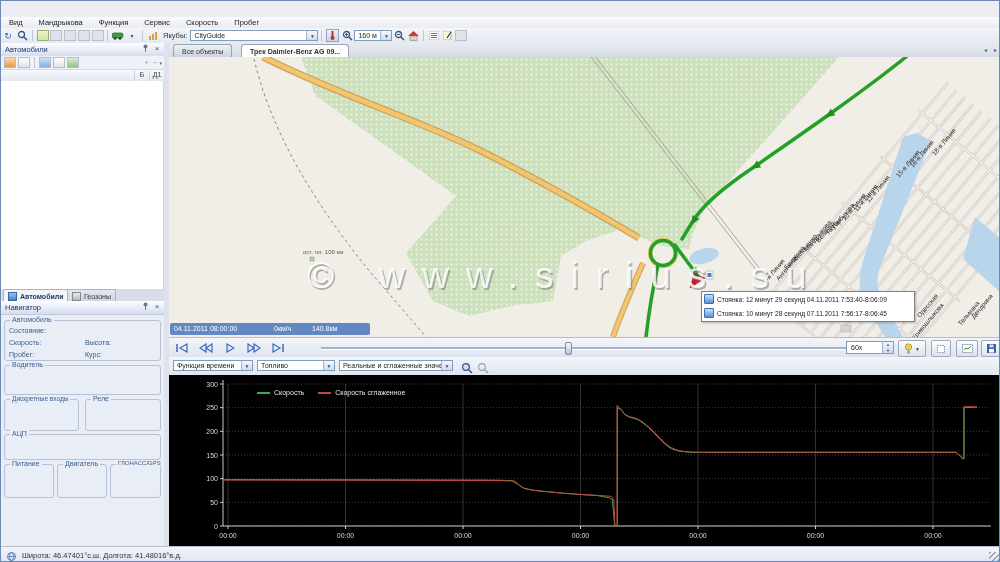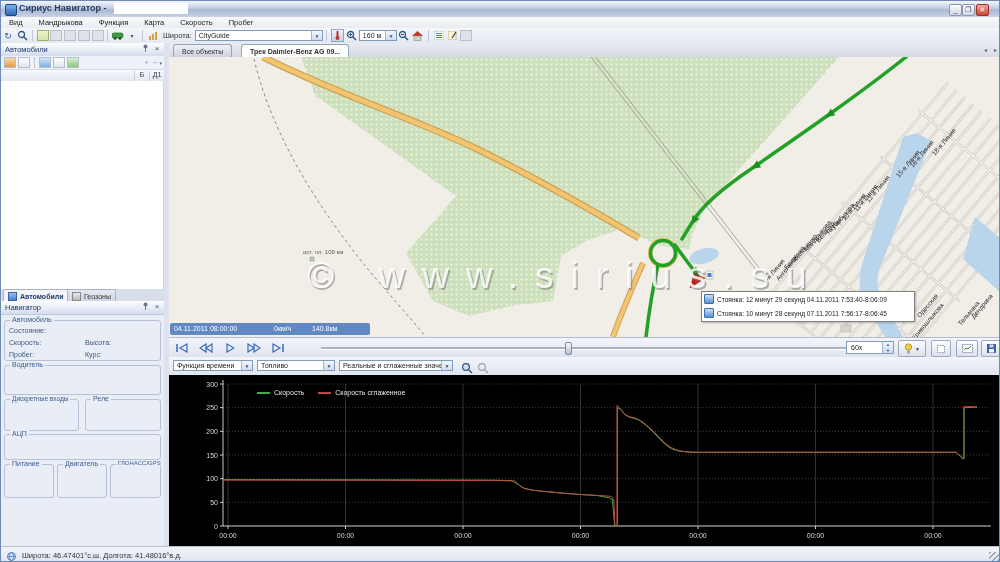--- a/index.html
+++ b/index.html
@@ -96,34 +96,26 @@
   .statustext{font-size:7.5px;color:#333;margin-left:6px;}
   .grip{position:absolute;right:2px;bottom:2px;width:10px;height:10px;
     background:repeating-linear-gradient(135deg,#9aa4b8 0 1.5px,transparent 1.5px 4px);}
   .splitter{left:163px;top:42px;width:5px;height:503px;background:#dde2ec;}
 </style>
 </head>
 <body>
 
 <div id="app">
 
-  <div class="abs titlebar">
-    <div class="appicon"></div>
-    <div class="apptitle">Сириус Навигатор -</div>
-    <div class="redact"></div>
-    <div class="winbtn" style="right:39px;">_</div>
-    <div class="winbtn" style="right:26px;">❐</div>
-    <div class="winbtn close" style="right:12px;">✕</div>
-  </div>
 
   <div class="abs menubar">
     <span class="menuitem">Вид</span>
     <span class="menuitem">Мандрыкова</span>
     <span class="menuitem">Функция</span>
-    <span class="menuitem">Карта</span>
+    <span class="menuitem">Сервис</span>
     <span class="menuitem">Скорость</span>
     <span class="menuitem">Пробег</span>
   </div>
 
   <div class="abs toolbar">
     <span class="ticon" style="color:#2a62b8;">↻</span>
     <span class="ticon">
       <svg width="11" height="11">
           <circle cx="4.5" cy="4.5" r="3" fill="none" stroke="#33557f" stroke-width="1.3"></circle>
           <line x1="7" y1="7" x2="10" y2="10" stroke="#33557f" stroke-width="1.5"></line>
@@ -145,21 +137,21 @@
     </span>
     <span class="ticon" style="font-size:6px;color:#456;">▾</span>
     <span class="sep"></span>
     <span class="ticon">
       <svg width="11" height="10">
           <rect x="1" y="5" width="2" height="4" fill="#d8a23c"></rect>
           <rect x="4" y="3" width="2" height="6" fill="#d8a23c"></rect>
           <rect x="7" y="1" width="2" height="8" fill="#d8a23c"></rect>
         </svg>
     </span>
-    <span class="tlabel">Широта:</span>
+    <span class="tlabel">Якубы:</span>
     <span class="combo" style="width:128px;">
       <span>CityGuide</span><span class="arrow">▼</span>
     </span>
     <span class="sep"></span>
     <span class="ticon" style="background:linear-gradient(#eef2f8,#c8d4e8);border:1px solid #8fa4c2;width:11px;height:11px;">
       <svg width="7" height="9">
           <rect x="2.5" y="0" width="2" height="6" fill="#c03030"></rect>
           <circle cx="3.5" cy="7" r="2" fill="#c03030"></circle>
         </svg>
     </span>

